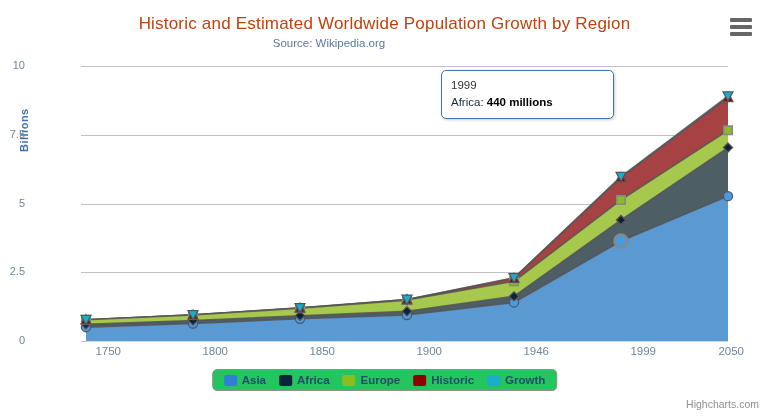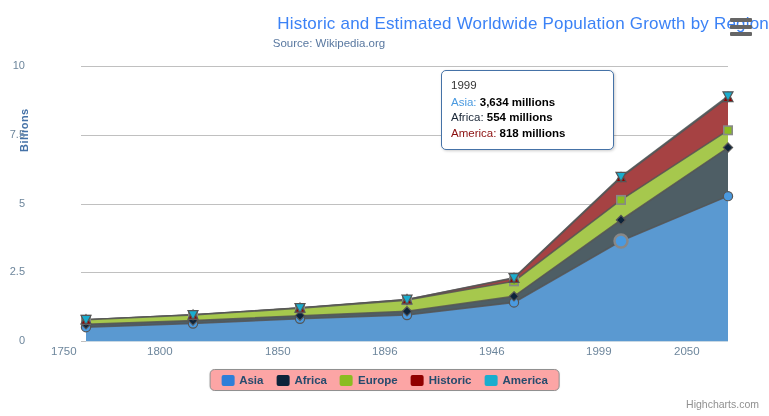--- a/index.html
+++ b/index.html
@@ -5,22 +5,22 @@
   html,body{margin:0;padding:0;}
   body{
     width:769px;height:416px;background:#ffffff;overflow:hidden;
     font-family:"Liberation Sans", sans-serif;
     -webkit-font-smoothing:antialiased;
   }
   #chart-root{position:relative;width:769px;height:416px;}
 
   
   #chart-title{
-    position:absolute;left:0;top:14px;width:769px;text-align:right;
-    font-size:17px;color:#3b82f6;letter-spacing:.2px;
+    position:absolute;left:0;top:14px;width:769px;text-align:center;
+    font-size:17px;color:#c2410c;letter-spacing:.2px;
   }
   #chart-subtitle{
     position:absolute;left:0;top:37px;width:658px;text-align:center;
     font-size:11.5px;color:#5978a0;
   }
 
   
   #context-button{
     position:absolute;right:17px;top:18px;width:22px;height:18px;
     cursor:pointer;
@@ -45,21 +45,21 @@
     position:absolute;right:744px;width:60px;text-align:right;
     font-size:11px;color:#6d869c;
   }
   #yaxis-title{
     position:absolute;left:18px;top:152px;
     font-size:11px;font-weight:bold;color:#4572A7;
     transform:rotate(-90deg);transform-origin:left top;white-space:nowrap;
     letter-spacing:.5px;
   }
   .xlabel{
-    position:absolute;top:345px;width:70px;text-align:left;
+    position:absolute;top:345px;width:70px;text-align:right;
     font-size:11.5px;color:#6d869c;
   }
   #xaxis-line{
     position:absolute;left:86px;top:341px;width:642px;height:1px;background:#c8d8e4;
   }
 
   
   #series-svg{position:absolute;left:0;top:0;width:642px;height:275px;overflow:visible;}
 
   
@@ -71,21 +71,21 @@
     font-size:11.5px;line-height:15.5px;color:#333;
   }
   #tooltip .tt-head{color:#333;font-size:11.5px;padding-bottom:1px;}
   #tooltip .tt-row{white-space:nowrap;}
   #tooltip .tt-name{font-weight:normal;}
   #tooltip .tt-val{font-weight:bold;color:#000;}
 
   
   #legend{
     position:absolute;left:50%;transform:translateX(-50%);top:369px;
-    border:1px solid #909090;border-radius:5px;background:#fca5a5;
+    border:1px solid #909090;border-radius:5px;background:#22c55e;
     padding:4px 11px;display:flex;align-items:flex-end;gap:13px;
     box-shadow:0 0 2px rgba(0,0,0,.06);
   }
   .legend-item{display:flex;align-items:center;gap:5px;cursor:pointer;}
   .legend-swatch{width:13px;height:11px;border-radius:2px;display:block;}
   .legend-label{font-size:11.5px;color:#274b6d;font-weight:bold;}
 
   
   #credits{
     position:absolute;right:10px;bottom:6px;font-size:10.5px;color:#909090;
@@ -193,34 +193,32 @@
   <div id="yaxis-labels">
       <div class="ylabel" style="top: 334px;">0</div>
       <div class="ylabel" style="top: 265.25px;">2.5</div>
       <div class="ylabel" style="top: 196.5px;">5</div>
       <div class="ylabel" style="top: 127.75px;">7.5</div>
       <div class="ylabel" style="top: 59px;">10</div>
     </div>
   <div id="xaxis-line"></div>
   <div id="xaxis-labels">
       <div class="xlabel" style="left: 51px;">1750</div>
-      <div class="xlabel" style="left: 147px;">1800</div>
+      <div class="xlabel" style="left: 158px;">1800</div>
       <div class="xlabel" style="left: 265px;">1850</div>
-      <div class="xlabel" style="left: 372px;">1896</div>
+      <div class="xlabel" style="left: 372px;">1900</div>
       <div class="xlabel" style="left: 479px;">1946</div>
       <div class="xlabel" style="left: 586px;">1999</div>
       <div class="xlabel" style="left: 674px;">2050</div>
     </div>
 
   <div id="tooltip">
     <div class="tt-head">1999</div>
     <div id="tooltip-rows">
-        <div class="tt-row"><span class="tt-name" style="color: rgb(74, 154, 224);">Asia: </span><span class="tt-val">3,634 millions</span></div>
-        <div class="tt-row"><span class="tt-name" style="color: rgb(27, 40, 56);">Africa: </span><span class="tt-val">554 millions</span></div>
-        <div class="tt-row"><span class="tt-name" style="color: rgb(139, 15, 15);">America: </span><span class="tt-val">818 millions</span></div>
+        <div class="tt-row"><span class="tt-name" style="color: rgb(27, 40, 56);">Africa: </span><span class="tt-val">440 millions</span></div>
       </div>
   </div>
 
   <div id="legend">
       <div class="legend-item">
         <span class="legend-swatch" style="background: rgb(47, 126, 216);"></span>
         <span class="legend-label">Asia</span>
       </div>
       <div class="legend-item">
         <span class="legend-swatch" style="background: rgb(13, 35, 58);"></span>
@@ -229,18 +227,18 @@
       <div class="legend-item">
         <span class="legend-swatch" style="background: rgb(139, 188, 33);"></span>
         <span class="legend-label">Europe</span>
       </div>
       <div class="legend-item">
         <span class="legend-swatch" style="background: rgb(145, 0, 0);"></span>
         <span class="legend-label">Historic</span>
       </div>
       <div class="legend-item">
         <span class="legend-swatch" style="background: rgb(26, 173, 206);"></span>
-        <span class="legend-label">America</span>
+        <span class="legend-label">Growth</span>
       </div>
     </div>
 
   <div id="credits">Highcharts.com</div>
 </div>
 
 </body></html>

